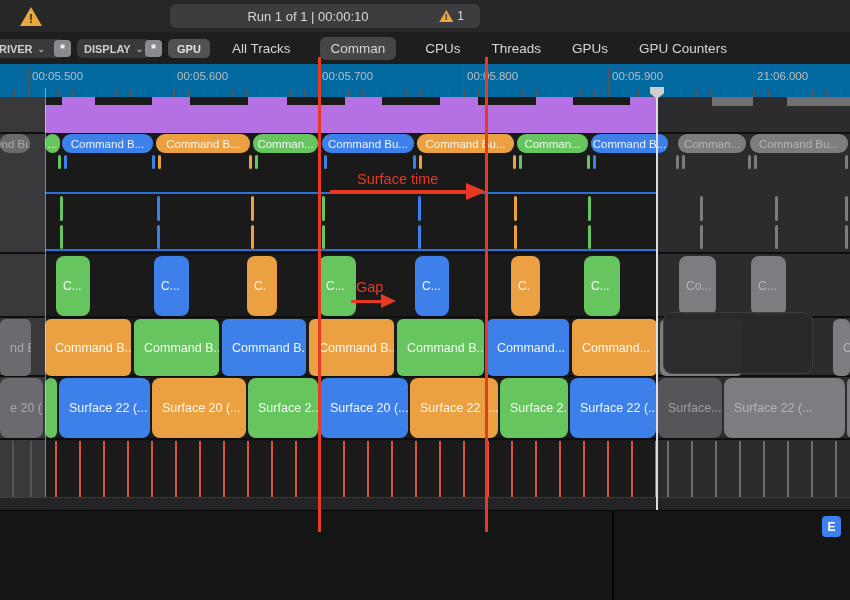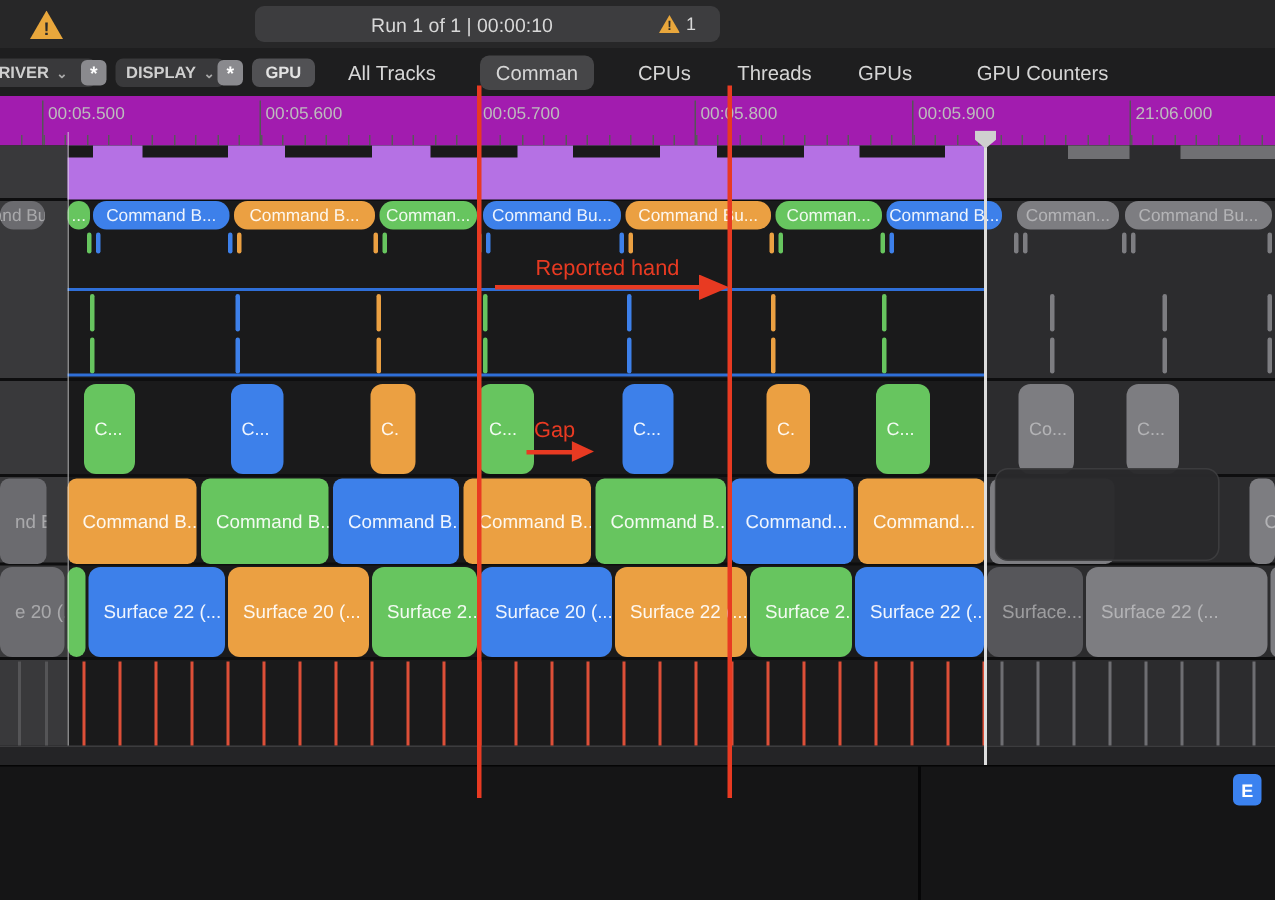--- a/index.html
+++ b/index.html
@@ -27,21 +27,21 @@
   .chev{font-size:9px;color:#aaa;}
   .star-btn{position:absolute;top:8px;width:17px;height:17px;background:#8a8a8e;border-radius:4px;
             color:#fff;display:flex;align-items:center;justify-content:center;
             font-size:13px;font-weight:bold;line-height:10px;}
   .gpu-btn{position:absolute;top:7px;height:19px;background:#515154;border-radius:5px;
            color:#e3e3e3;font-size:11px;font-weight:bold;display:flex;align-items:center;padding:0 9px;}
   .tabs{position:absolute;left:230px;top:0;height:32px;display:flex;align-items:center;gap:27px;}
   .tab{color:#d6d6d6;font-size:13.5px;white-space:nowrap;padding:4px 2px;}
   .tab.selected{background:#464648;border-radius:6px;padding:4px 11px;}
   
-  .ruler{position:absolute;left:0;top:64px;width:850px;height:33px;background:#a21caf;
+  .ruler{position:absolute;left:0;top:64px;width:850px;height:33px;background:#0369a1;
          border-bottom:1px solid #4a4a4c;}
   .rlabel{position:absolute;top:6px;color:#bdbdbd;font-size:11.5px;white-space:nowrap;}
   .majortick{position:absolute;top:3px;width:1px;height:30px;background:#555557;}
   .minortick{position:absolute;top:26px;width:1px;height:7px;background:#58585a;}
   
   .trackbg{position:absolute;left:0;top:97px;width:850px;height:400px;background:#1a1a1b;}
   .prestrip{position:absolute;left:0;top:97px;width:45px;height:400px;background:#39393b;}
   .poststrip{position:absolute;left:657px;top:97px;width:193px;height:400px;background:#2c2c2e;}
   .rowsep{position:absolute;left:0;width:850px;height:2px;background:#0e0e0f;}
   .blueline{position:absolute;left:45px;width:612px;height:2px;background:#2f6fd8;z-index:3;}
@@ -101,21 +101,21 @@
       <span class="chev">⌄</span>
     </div>
     <div class="star-btn" style="left:145px;">*</div>
     <div class="gpu-btn" style="left:168px;">GPU</div>
     <div class="tabs" id="tabs">
         <div class="tab" style="position: static;">All Tracks</div>
         <div class="tab selected" style="position: static;">Comman</div>
         <div class="tab" style="position: static;">CPUs</div>
         <div class="tab" style="position: static;">Threads</div>
         <div class="tab" style="position: static;">GPUs</div>
-        <div class="tab" style="position: static; margin-left: 12px;">GPU Counters</div>
+        <div class="tab" style="position: static;">GPU Counters</div>
       </div>
   </div>
 
   <div class="ruler" id="ruler">
       <div class="majortick" style="left: 28px;"></div>
       <div class="rlabel" style="left: 32px;">00:05.500</div>
       <div class="majortick" style="left: 173px;"></div>
       <div class="rlabel" style="left: 177px;">00:05.600</div>
       <div class="majortick" style="left: 318px;"></div>
       <div class="rlabel" style="left: 322px;">00:05.700</div>
@@ -321,21 +321,21 @@
 
   <div class="blueline" style="top:192px;"></div>
   <div class="blueline" style="top:249px;"></div>
 
   <div class="rowsep" style="top:132px;"></div>
   <div class="rowsep" style="top:252px;"></div>
   <div class="rowsep" style="top:316px;"></div>
   <div class="rowsep" style="top:375px;"></div>
   <div class="rowsep" style="top:438px;"></div>
 
-  <div class="annot" style="left:357px;top:171px;">Reported hand</div>
+  <div class="annot" style="left:357px;top:171px;">Surface time</div>
   <div class="arrowline" style="left:330px;top:190px;width:138px;"></div>
   <div class="arrowhead" style="left:466px;top:183px;width:20px;height:17px;"></div>
   <div class="annot" style="left:356px;top:279px;">Gap</div>
   <div class="arrowline" style="left:351px;top:300px;width:31px;"></div>
   <div class="arrowhead" style="left:381px;top:294px;width:15px;height:14px;"></div>
 
   <div class="startline"></div>
   <div class="playhead"></div>
   <div class="playhead-marker"></div>
   <div class="redline" style="left:318px;"></div>

